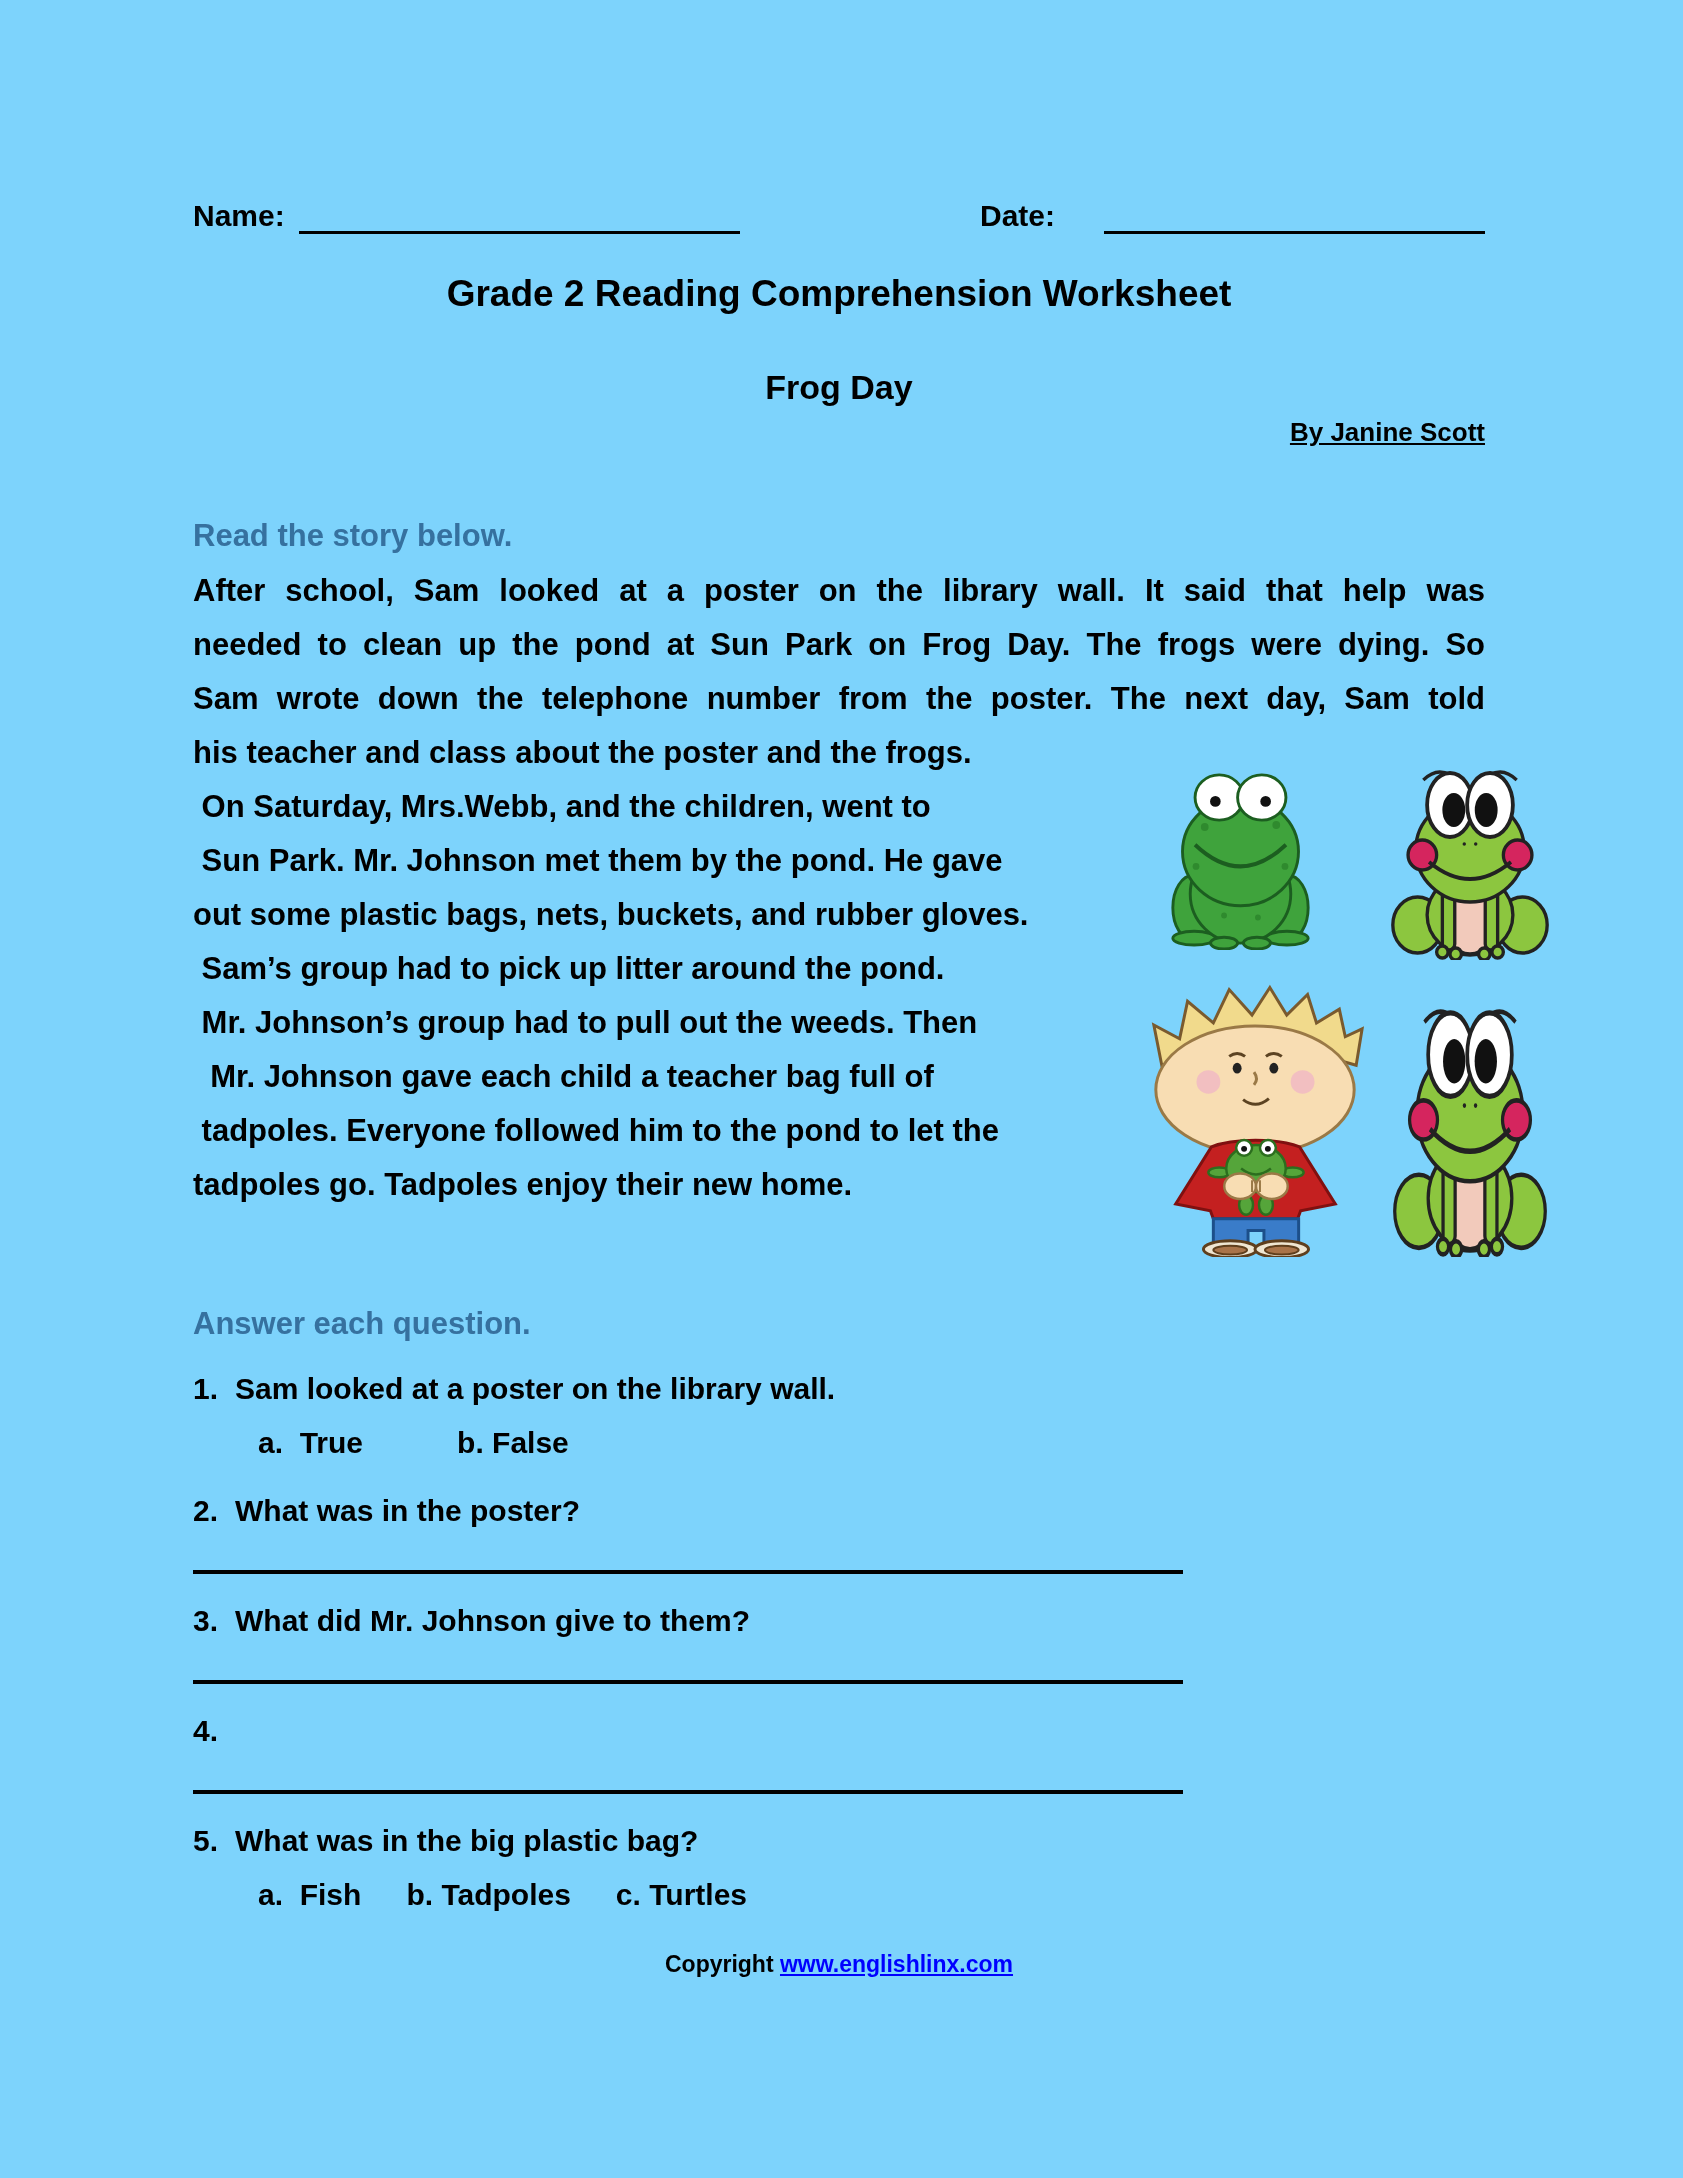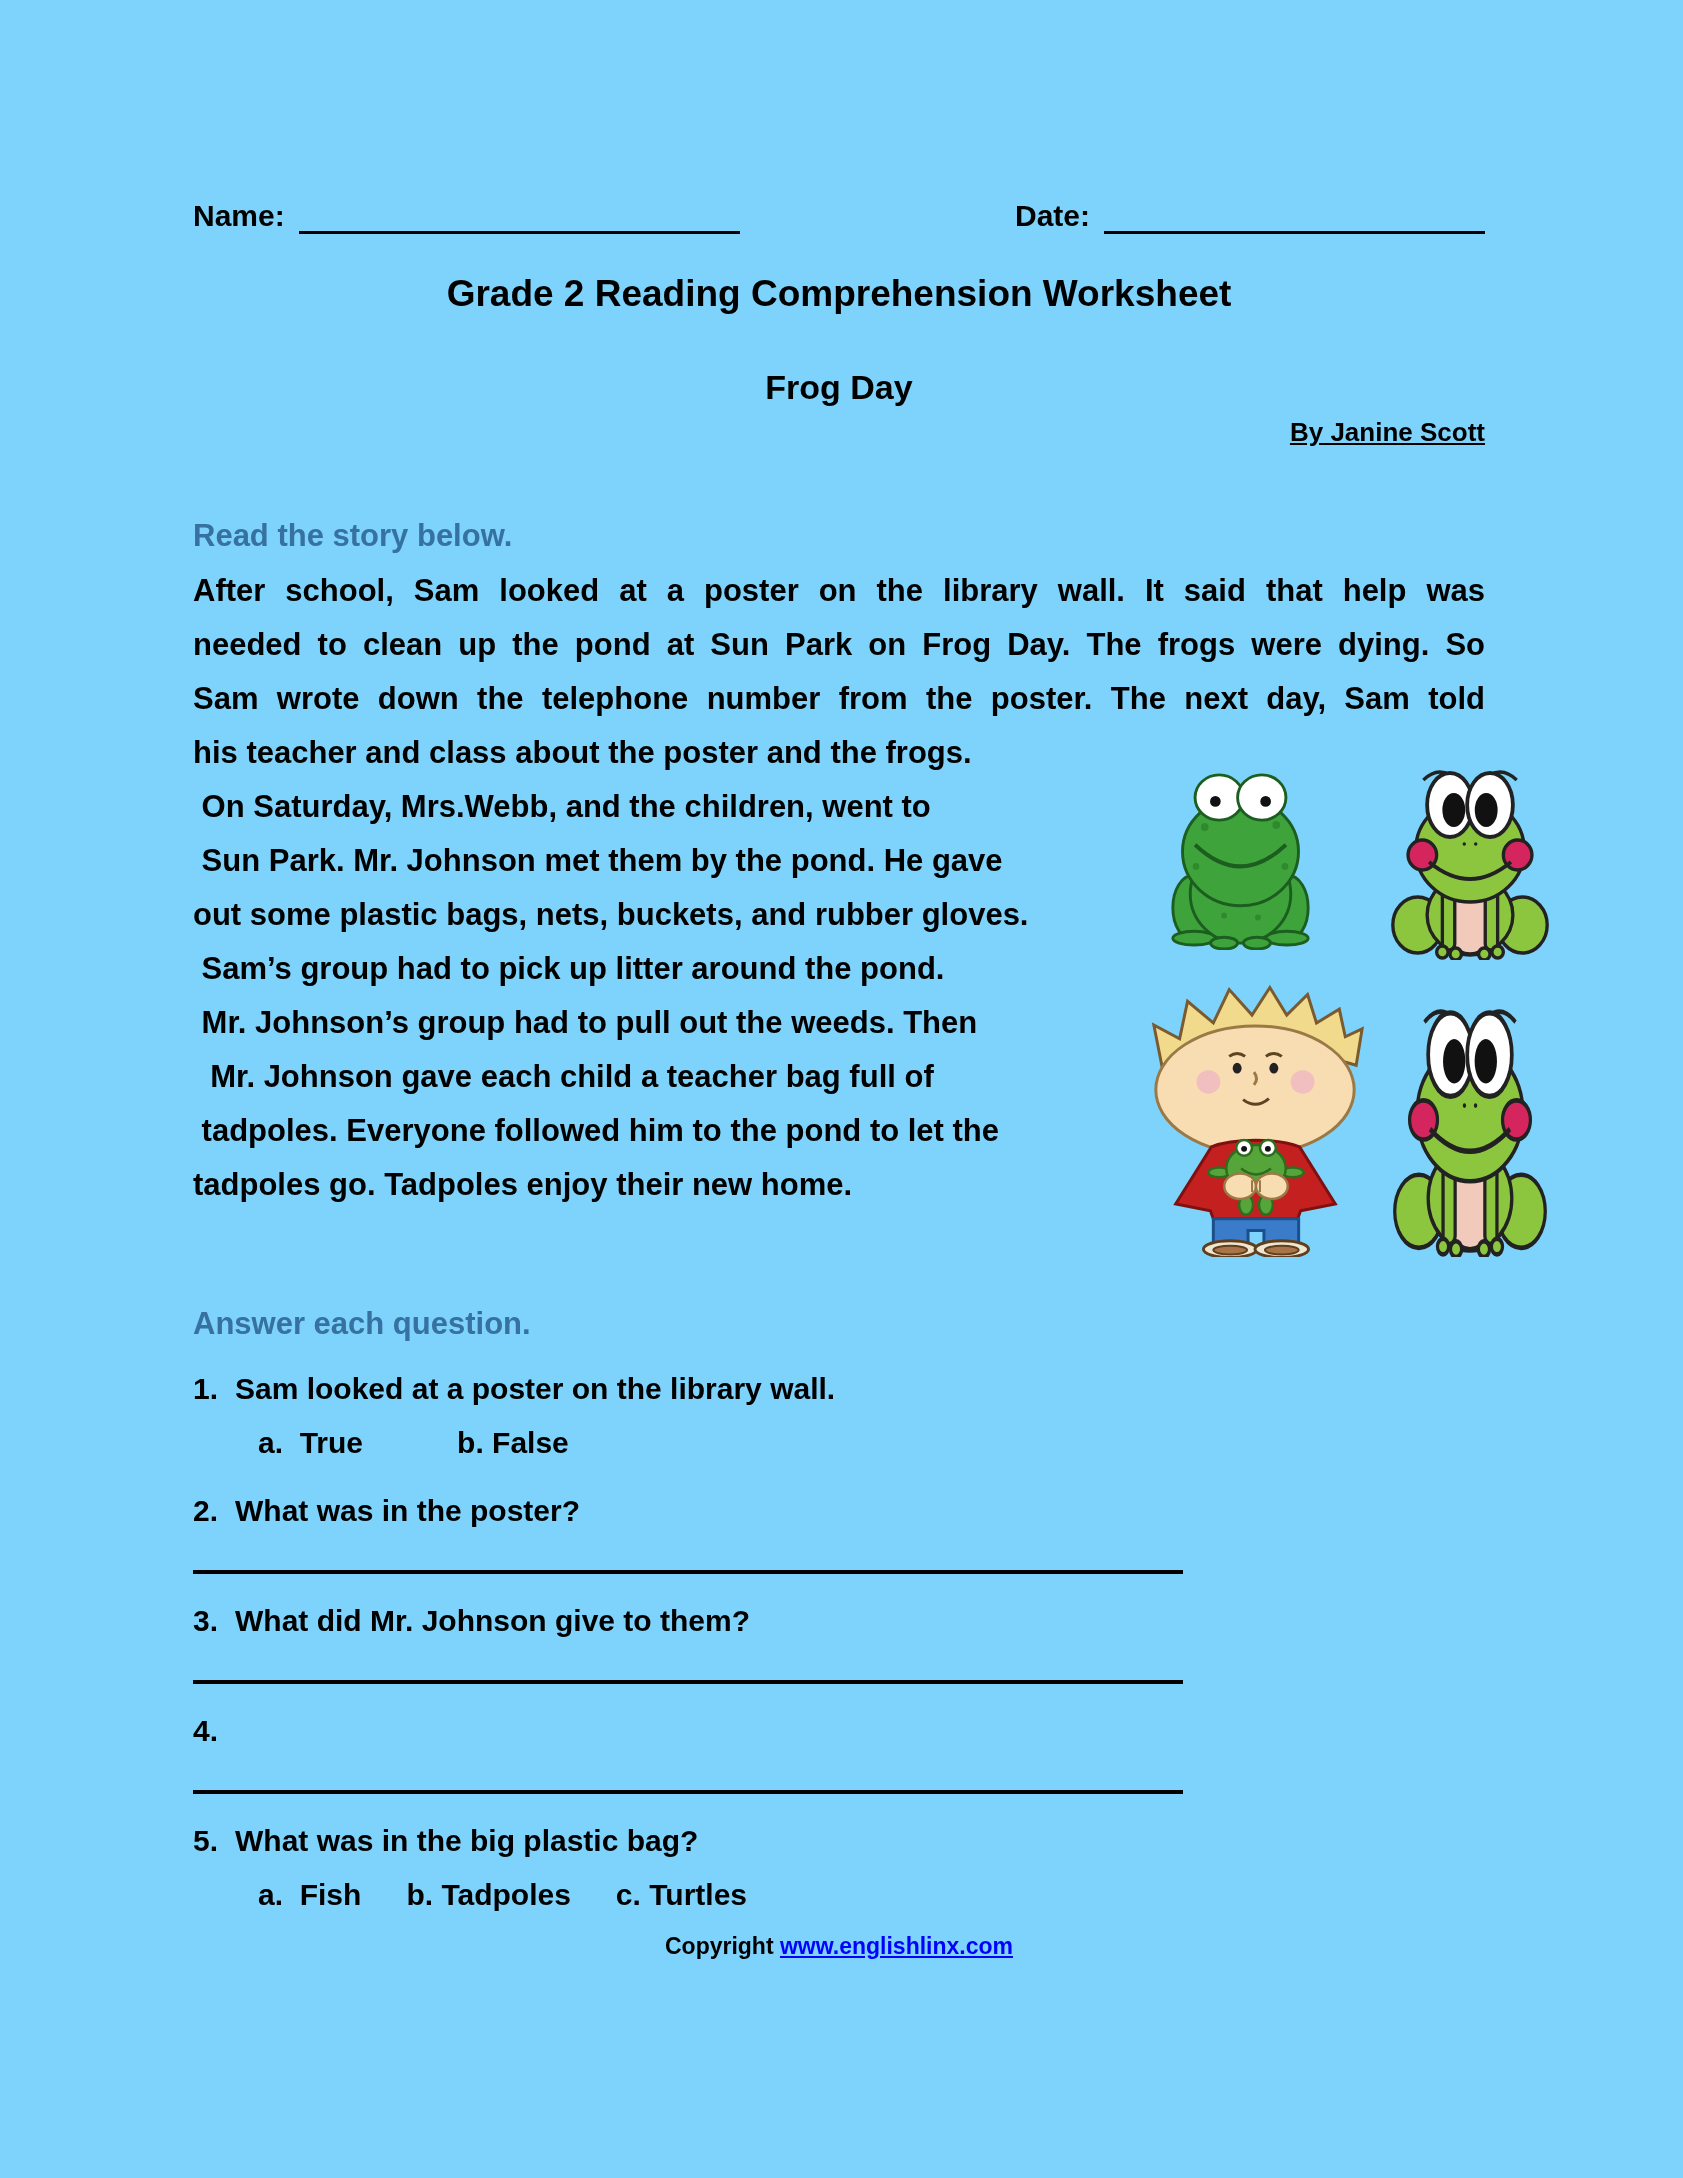--- a/index.html
+++ b/index.html
@@ -12,21 +12,21 @@
     font-weight:bold;
     color:#000;
     overflow:hidden;
   }
   .content { padding:198px 198px 0 193px; }
 
   
   .name-row { display:flex; align-items:flex-end; font-size:30px; line-height:36px; }
   .blank-short { display:inline-block; border-bottom:3px solid #000; height:34px; }
   .name-line { width:441px; margin-left:14px; }
-  .date-group { margin-left:auto; display:flex; align-items:flex-end; }
+  .date-group { margin-left:auto; display:flex; align-items:flex-end;gap:35px; }
   .date-line { width:381px; margin-left:14px; }
 
   .title    { text-align:center; font-size:37px; line-height:44px; margin-top:38px; }
   .subtitle { text-align:center; font-size:34px; line-height:40px; margin-top:51px; }
   .byline   { text-align:right; font-size:26px; line-height:30px; margin-top:10px;text-decoration:underline; }
 
   
   .section-heading { font-size:31px; line-height:36px; color:#36719f; margin-top:71px; }
   .para1 { margin-top:10px; font-size:31px; }
   .para1 .line { line-height:54px; text-align:justify; text-align-last:justify; }
@@ -46,21 +46,21 @@
   
   .q-heading { margin-top:94px; }
   .q-text { display:flex; margin-top:26px; font-size:30px; line-height:42px; }
   .q-num { flex:none; width:42px; }
   .q-options { margin-top:12px; padding-left:65px; font-size:30px; line-height:42px; }
   .opt { margin-right:94px; }
   .opt-tight { margin-right:45px; }
   .q-blank { width:990px; height:0; border-bottom:4px solid #000; margin-top:38px; margin-bottom:6px; }
 
   
-  .footer { text-align:center; margin-top:16px; font-size:23px; line-height:28px; }
+  .footer { text-align:center; margin-top:34px; font-size:23px; line-height:28px; }
   .footer a { color:#0000ff; text-decoration:underline; cursor:pointer; }
 </style>
 </head>
 <body>
 
 <div class="page">
   <div class="content">
 
     <div class="name-row">
       <span>Name:</span>

